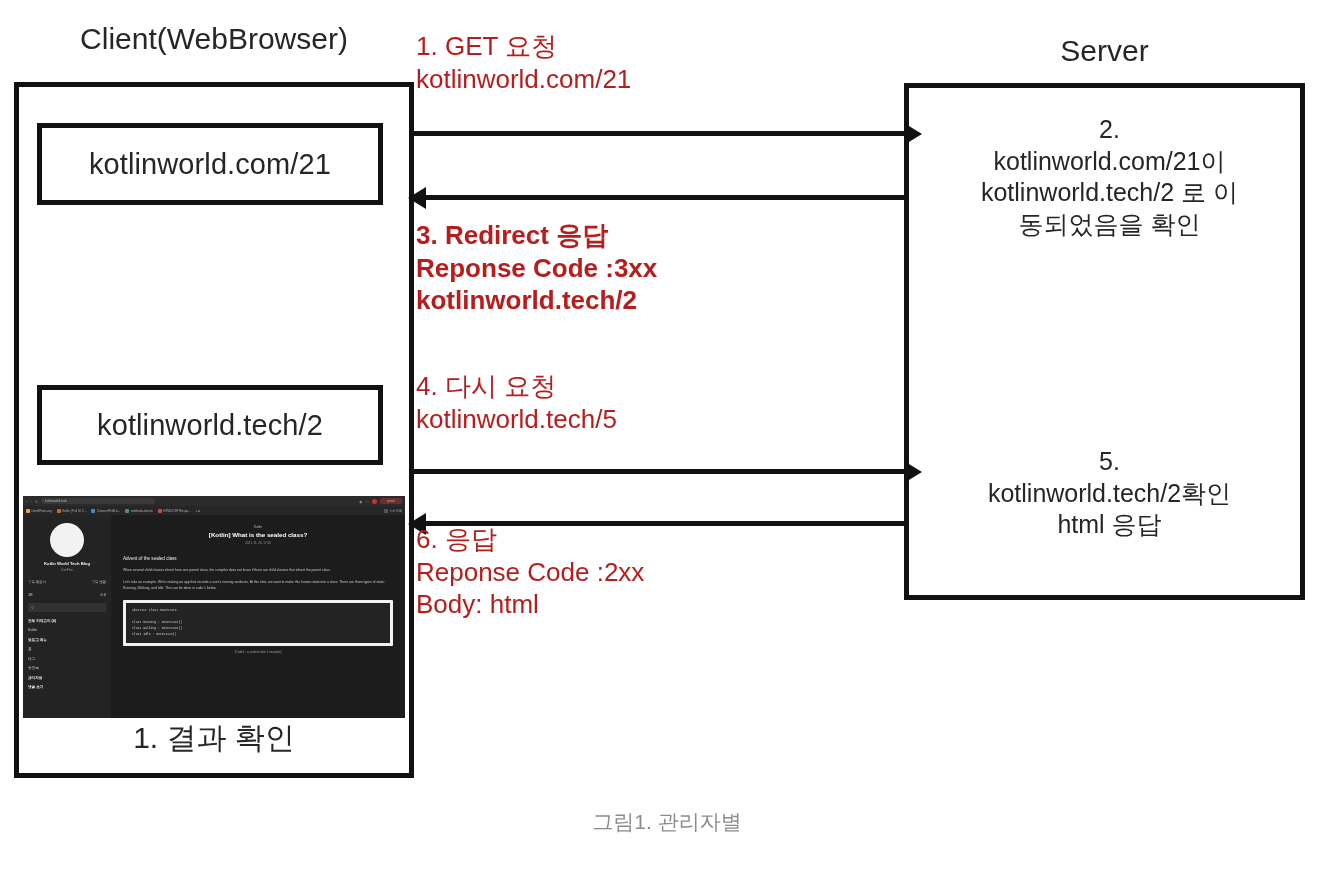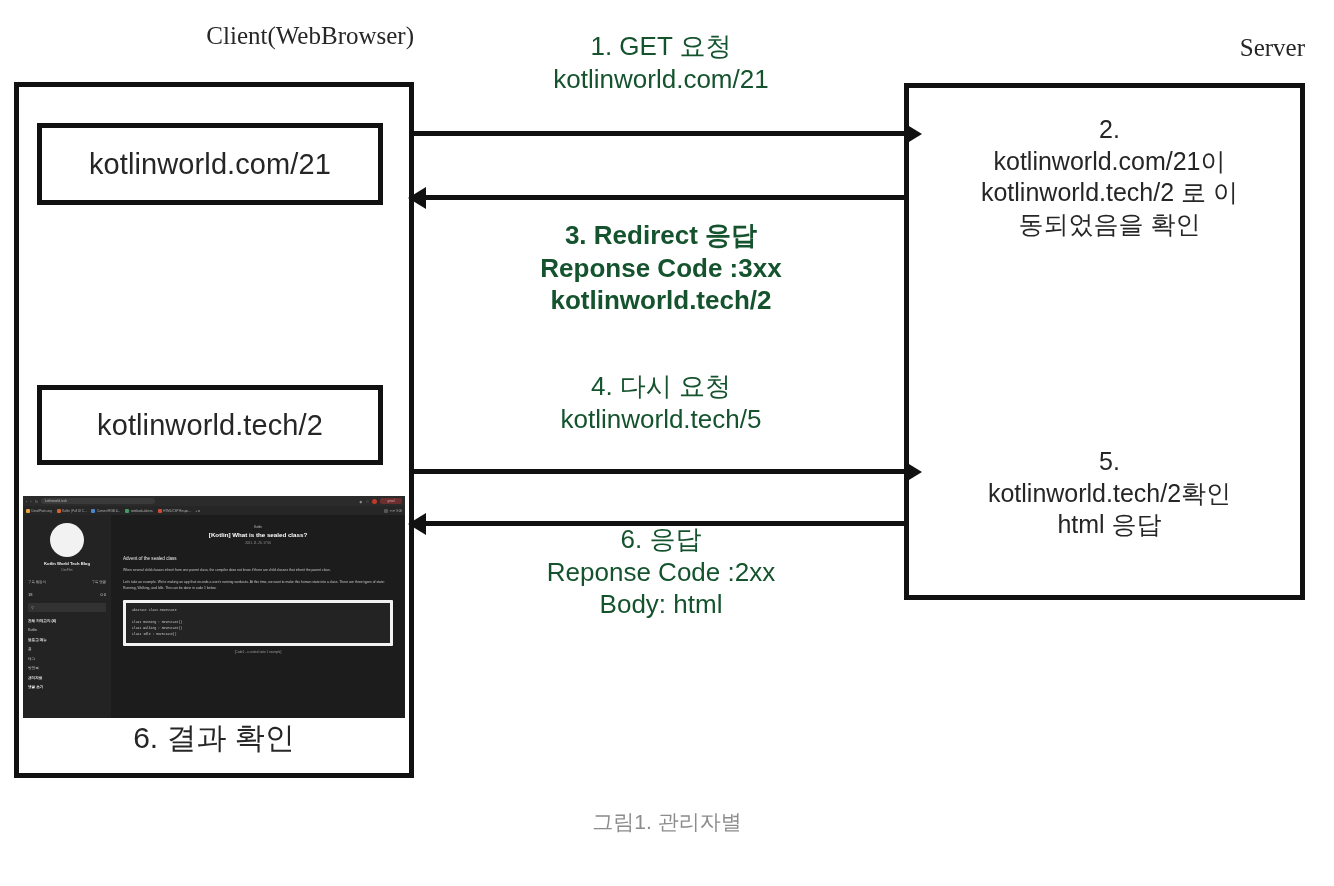--- a/index.html
+++ b/index.html
@@ -12,26 +12,25 @@
     height: 886px;
     position: relative;
     font-family: "Liberation Sans", "DejaVu Sans", sans-serif;
     color: #1a1a1a;
     overflow: hidden;
   }
 
   
   .col-title {
     position: absolute;
-    text-align: right;
-    font-size: 25px;
+    text-align: center;
+    font-size: 30px;
     font-weight: 400;
     color: #262626;
     white-space: nowrap;
-    font-family: Liberation Serif, serif;
   }
   #client-title { left: 14px;  top: 22px; width: 400px; }
   #server-title { left: 904px; top: 34px; width: 401px; }
 
   
   .participant-box {
     position: absolute;
     background: #ffffff;
     border: 5px solid #111111;
     box-sizing: border-box;
@@ -95,24 +94,24 @@
   #arrow-1 { left: 414px; top: 131px; width: 492px; }
   #arrow-2 { left: 424px; top: 195px; width: 482px; }
   #arrow-3 { left: 414px; top: 469px; width: 492px; }
   #arrow-4 { left: 424px; top: 521px; width: 482px; }
 
   
   .arrow-label {
     position: absolute;
     width: 490px;
     left: 416px;
-    text-align: center;
+    text-align: left;
     font-size: 26px;
     line-height: 1.25;
-    color: #14532d;
+    color: #b91c1c;
     white-space: pre-line;
   }
   #label-1 { top: 30px; }
   #label-3 { top: 219px; font-weight: bold; }
   #label-4 { top: 370px; }
   #label-6 { top: 523px; }
 
   
   #result-label {
     position: absolute;
@@ -353,21 +352,21 @@
             <div>class Running : MoveState()</div>
             <div>class Walking : MoveState()</div>
             <div>class Idle : MoveState()</div>
           </div>
         </div>
         <div class="br-caption">[Code1 - a sealed state 1 example]</div>
       </div>
     </div>
   </div>
 
-  <div id="result-label">6. 결과 확인</div>
+  <div id="result-label">1. 결과 확인</div>
 </div>
 
 <div class="participant-box" id="server-box">
   <div class="server-note" id="server-note-1">2.
 kotlinworld.com/21이
 kotlinworld.tech/2 로 이
 동되었음을 확인</div>
   <div class="server-note" id="server-note-2">5.
 kotlinworld.tech/2확인
 html 응답</div>

